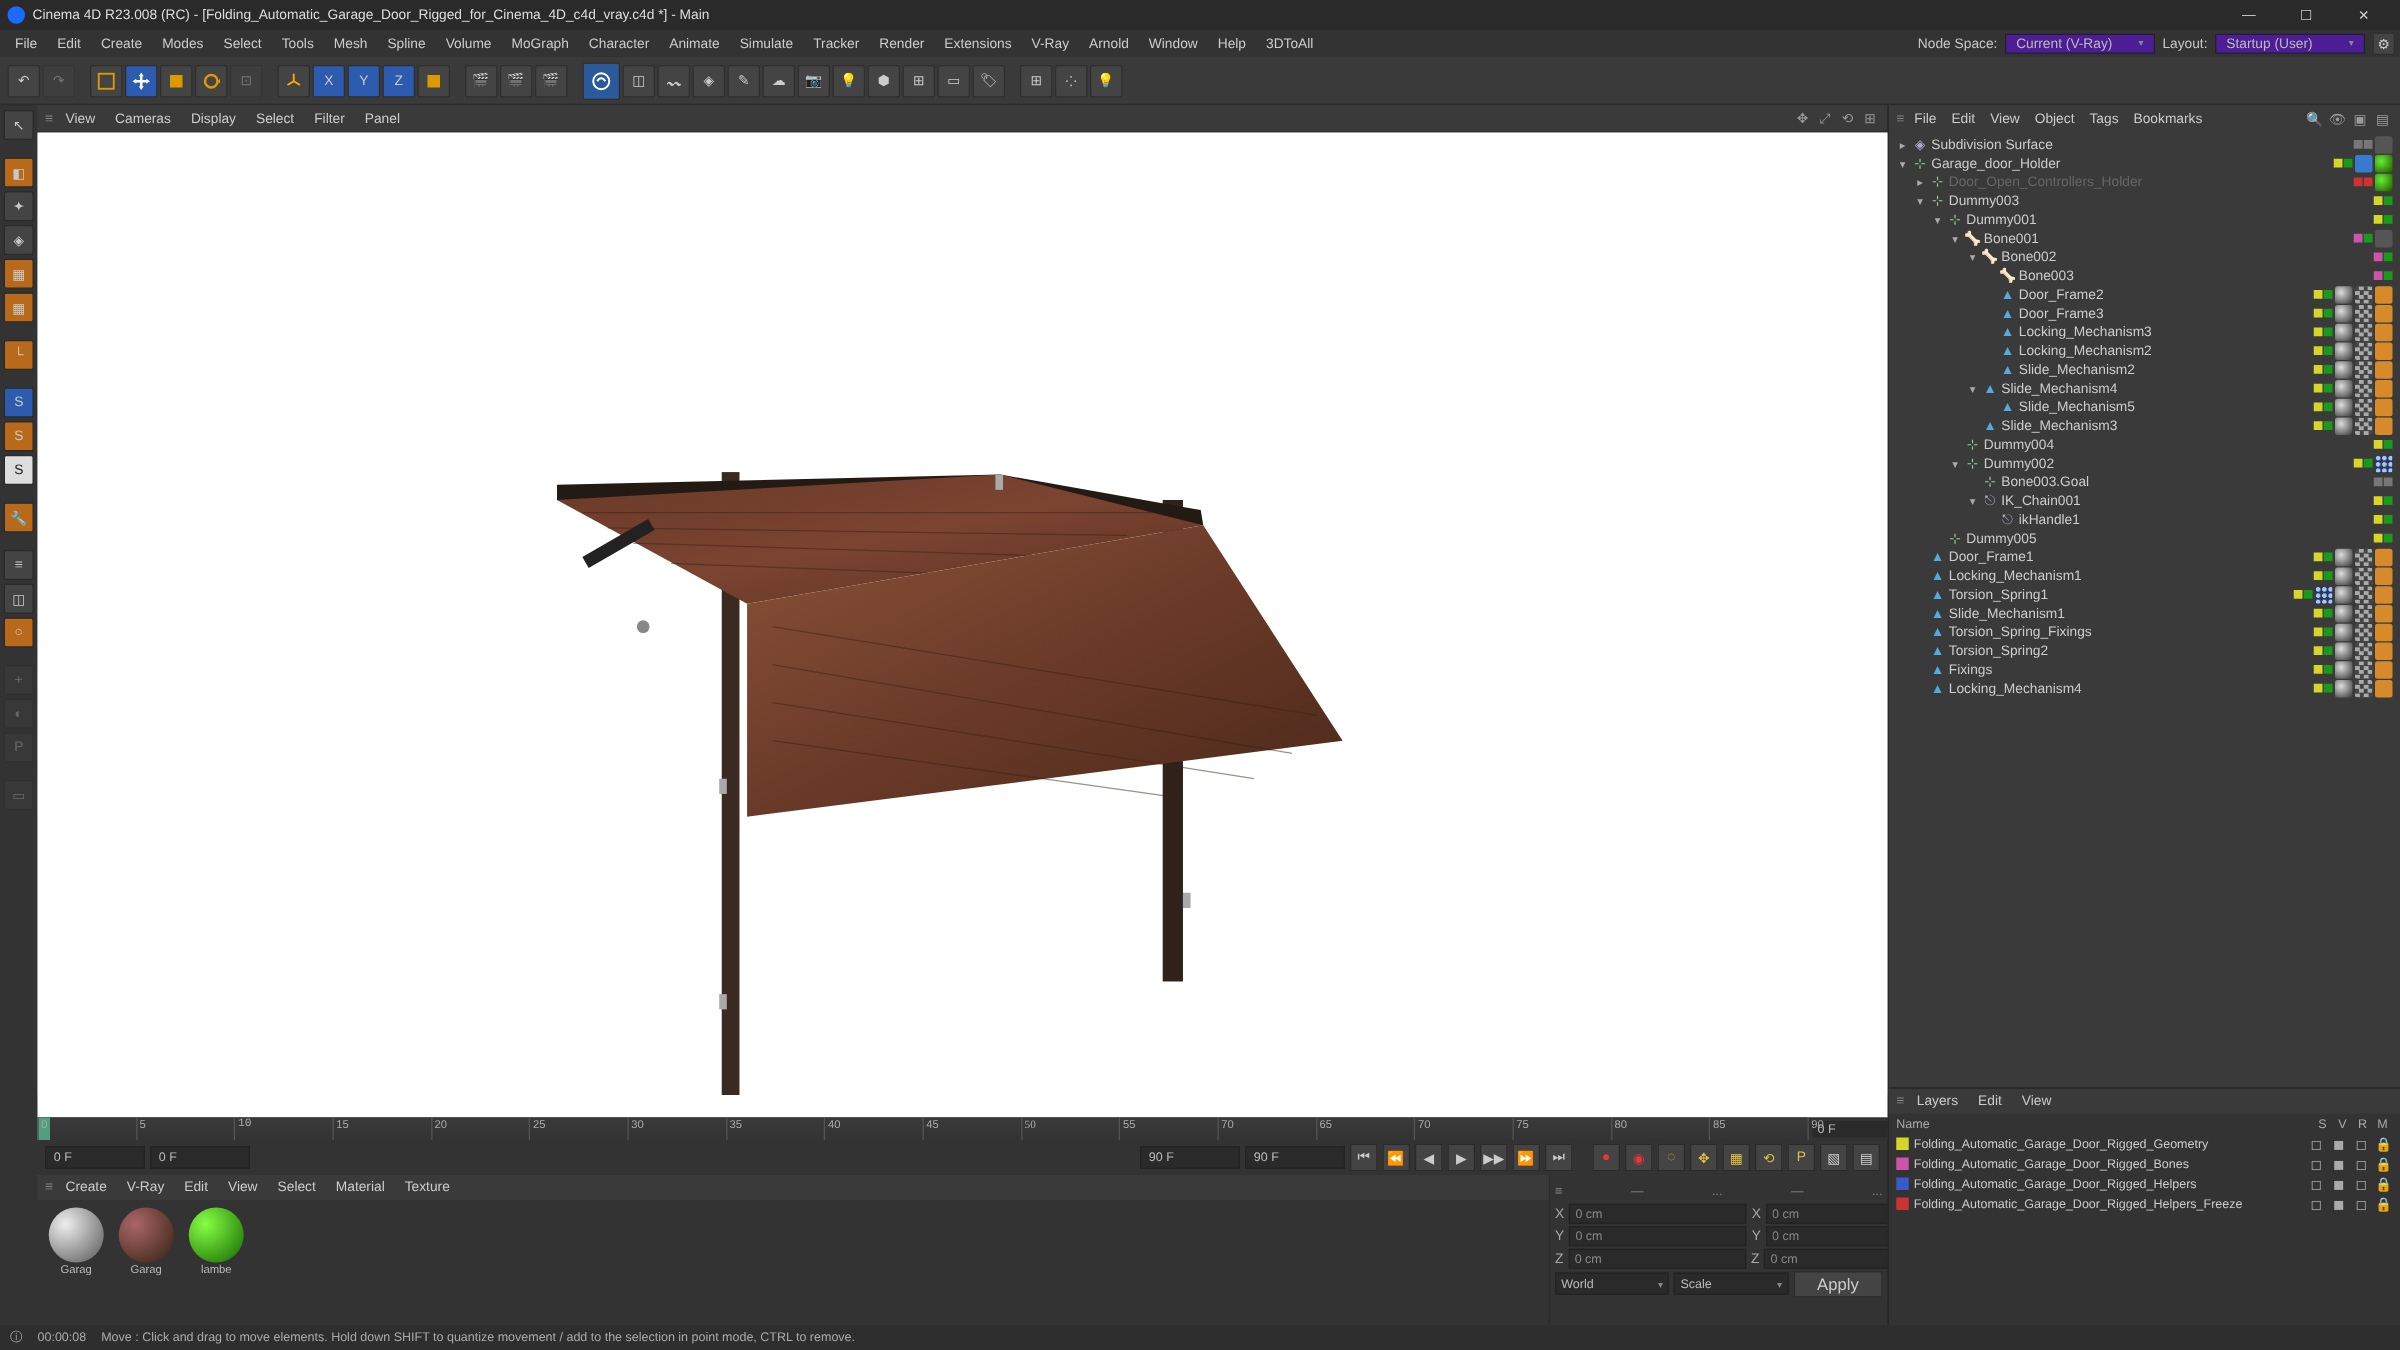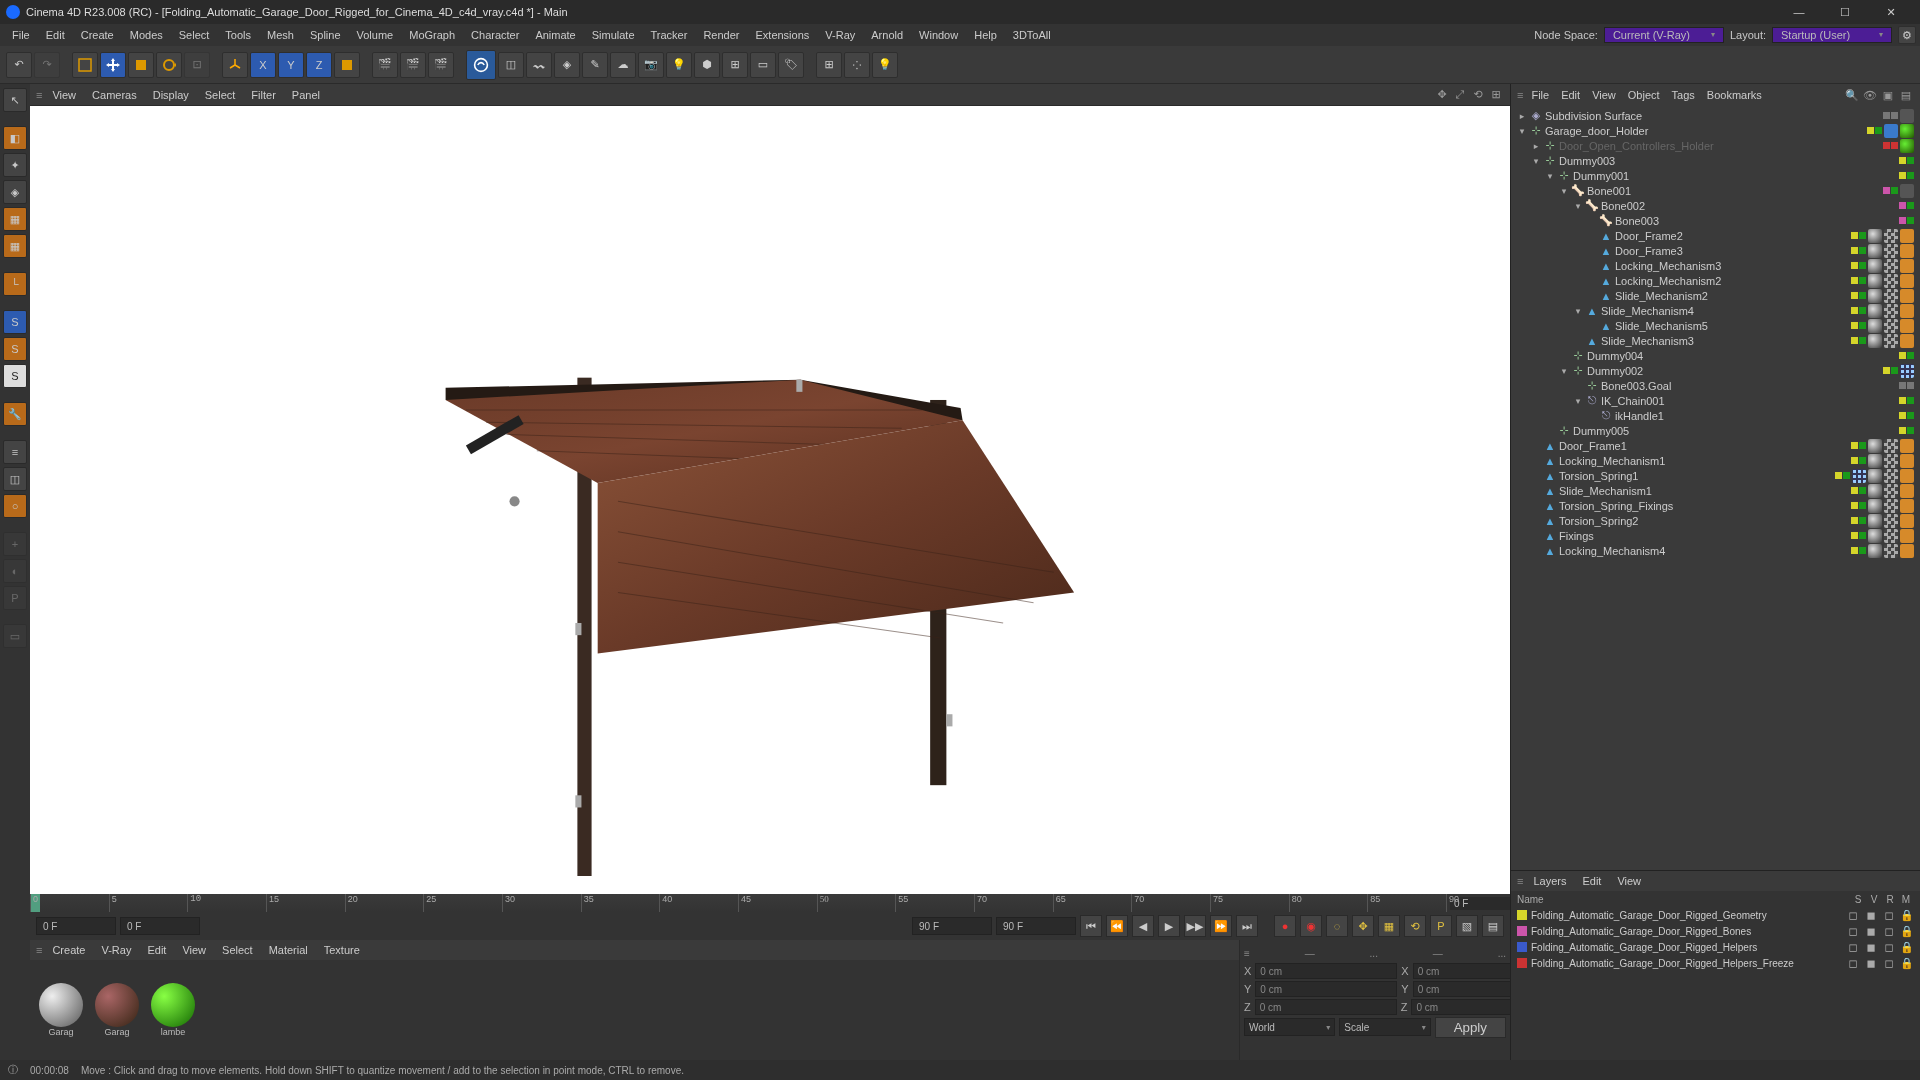--- a/index.html
+++ b/index.html
@@ -37,21 +37,21 @@
 .transport { height: 28px; background: #333; display: flex; align-items: center; padding: 0 6px; gap: 4px; }
 .transport .nfield { width:80px; height:18px; background:#2a2a2a; border:1px solid #222; color:#bbb; padding:0 6px; font-size:10px; display:flex; align-items:center;}
 .transport .spacer { flex:1; }
 .transport .pbtn { width:22px; height:22px; background:#444; border:1px solid #2a2a2a; display:flex; align-items:center; justify-content:center; color:#ccc;}
 .transport .pbtn.rec { color:#e33;}
 .transport .pbtn.key { color:#e0c040;}
 .bottomrow { height: 120px; display: flex; background:#333;}
 .matpanel { flex:1; display:flex; flex-direction:column; border-right:1px solid #2a2a2a;}
 .matpanel .mbar { height:20px; background:#3a3a3a; display:flex; align-items:center; padding:0 6px; gap:2px;}
 .matpanel .mbar .mitem { padding:2px 8px; color:#ccc;}
-.matpanel .mats { flex:1; display:flex; align-items:center; padding:6px; gap:6px;}
+.matpanel .mats { flex:1; display:flex; align-items:flex-start; padding:6px; gap:6px;}
 .matpanel .mat { width:50px; text-align:center;}
 .matpanel .mat .ball { width:44px; height:44px; border-radius:50%; background:radial-gradient(circle at 30% 30%, #eee, #555); margin:0 auto;}
 .matpanel .mat .ball.green { background:radial-gradient(circle at 30% 30%, #8f4, #160);}
 .matpanel .mat .ball.brown { background:radial-gradient(circle at 30% 30%, #a66, #321);}
 .matpanel .mat .nm { font-size:9px; color:#bbb; overflow:hidden; white-space:nowrap; text-overflow:ellipsis;}
 .coordpanel { width:270px; background:#333; display:flex; flex-direction:column; padding:4px;}
 .coordpanel .hdr { height:18px; display:flex; align-items:center; gap:8px; color:#888; font-size:10px;}
 .coordpanel .row { display:flex; gap:4px; align-items:center; height:18px;}
 .coordpanel .lbl { width:14px; color:#aaa; text-align:right;}
 .coordpanel .fld { flex:1; background:#2a2a2a; border:1px solid #222; height:16px; font-size:10px; color:#888; padding:0 4px;}

